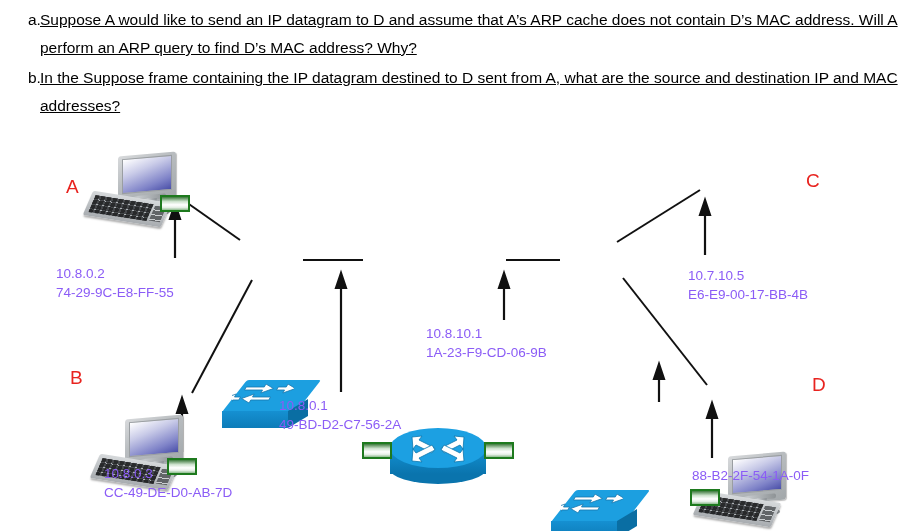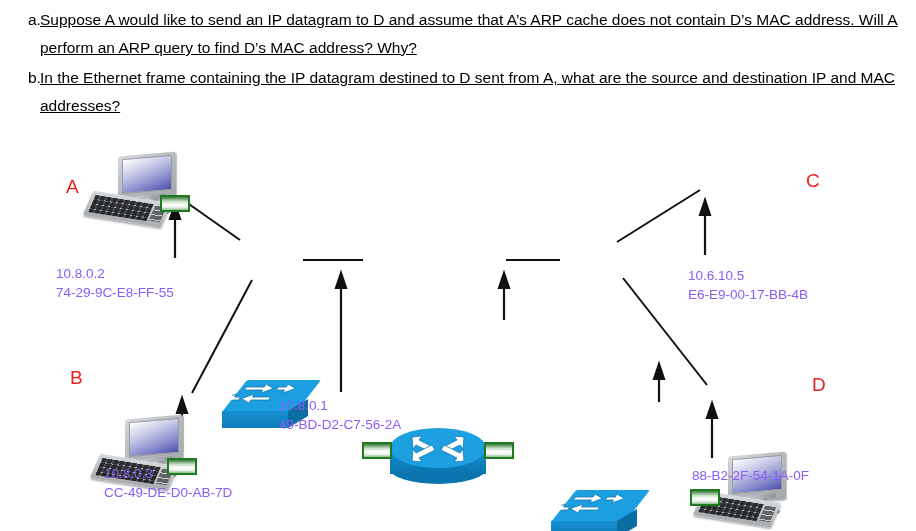--- a/index.html
+++ b/index.html
@@ -257,21 +257,21 @@
 </head>
 <body>
 
 <div id="question-block">
   <div class="q-item">
     <span class="q-marker">a.</span>
     <span class="q-text">Suppose A would like to send an IP datagram to D and assume that A’s ARP cache does not contain D’s MAC address. Will A perform an ARP query to find D’s MAC address? Why?</span>
   </div>
   <div class="q-item">
     <span class="q-marker">b.</span>
-    <span class="q-text">In the Ethernet frame containing the IP datagram destined to D sent from A, what are the source and destination IP and MAC addresses?</span>
+    <span class="q-text">In the Suppose frame containing the IP datagram destined to D sent from A, what are the source and destination IP and MAC addresses?</span>
   </div>
 </div>
 
 <div id="diagram">
 
   <svg id="wires" viewBox="0 0 916 391">
     <g stroke="#111111" stroke-width="2" fill="none">
 
       <line x1="186" y1="62" x2="240" y2="100"></line>
 
@@ -373,20 +373,24 @@
         <polygon points="4,6 14,5 11,9 27,17 24,22 8,14 5,18"></polygon>
         <polygon points="56,6 46,5 49,9 33,17 36,22 52,14 55,18"></polygon>
         <polygon points="4,30 14,31 11,27 27,19 24,14 8,22 5,18"></polygon>
         <polygon points="56,30 46,31 49,27 33,19 36,14 52,22 55,18"></polygon>
       </g>
     </svg>
     <div class="nic" style="left:-28px; top:14px;"></div>
     <div class="nic" style="left:94px; top:14px;"></div>
   </div>
 
+  <div class="addr-label" style="left:426px; top:184px;">
+    <div>10.8.10.1</div>
+    <div>1A-23-F9-CD-06-9B</div>
+  </div>
   <div class="addr-label" style="left:279px; top:256px;">
     <div>10.8.0.1</div>
     <div>49-BD-D2-C7-56-2A</div>
   </div>
 
   <div class="node switch" style="left:551px; top:96px;">
     <div class="top"></div>
     <div class="front"></div>
     <div class="side"></div>
     <svg class="arrows" viewBox="0 0 62 26">
@@ -404,21 +408,21 @@
       <div class="screen"></div>
       <div class="bezel-btns"></div>
     </div>
     <div class="stand"></div>
     <div class="base"></div>
     <div class="keyboard"></div>
     <div class="nic" style="left:-8px; top:35px;"></div>
   </div>
   <div class="host-letter" style="left:806px; top:30px;">C</div>
   <div class="addr-label" style="left:688px; top:126px;">
-    <div>10.6.10.5</div>
+    <div>10.7.10.5</div>
     <div>E6-E9-00-17-BB-4B</div>
   </div>
 
   <div class="host-letter" style="left:812px; top:234px;">D</div>
   <div class="addr-label" style="left:692px; top:326px;">
     <div>88-B2-2F-54-1A-0F</div>
   </div>
 
 </div>
 

